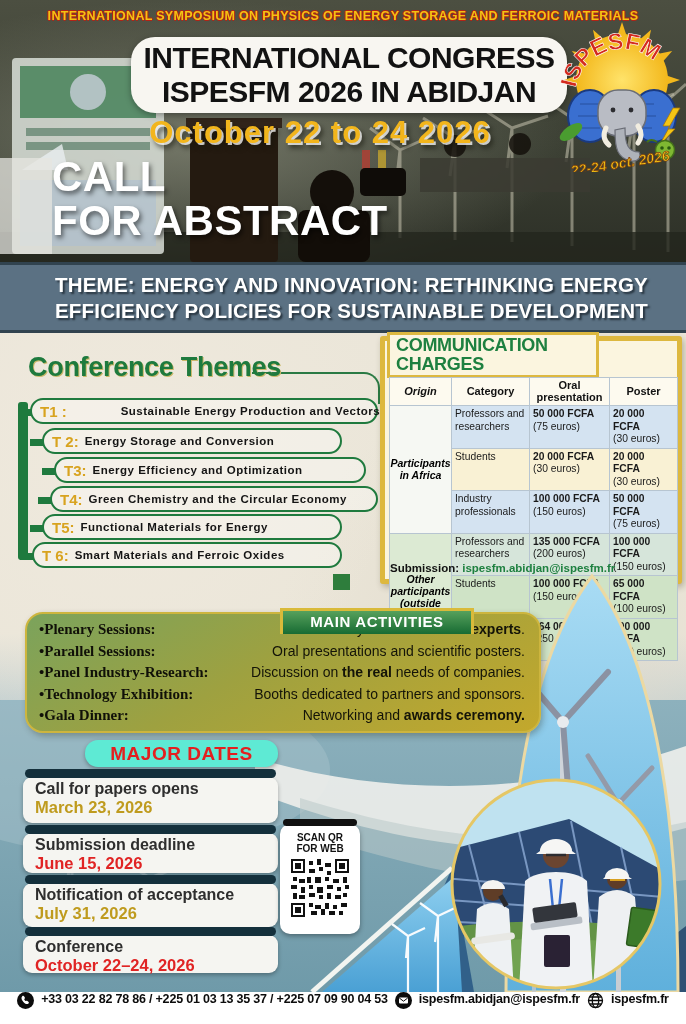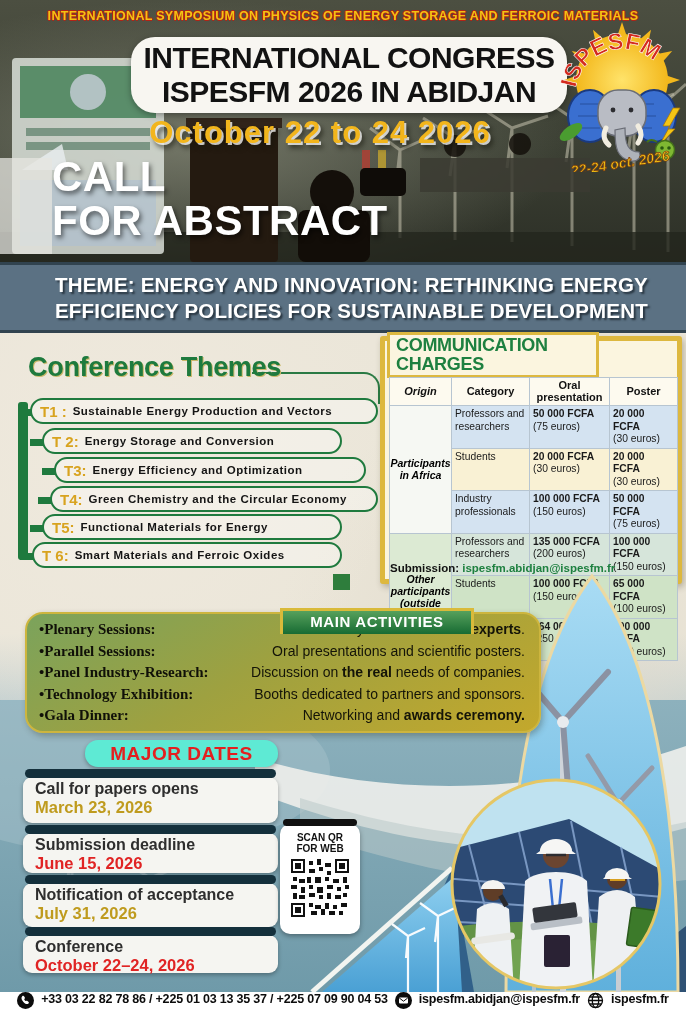--- a/index.html
+++ b/index.html
@@ -270,21 +270,21 @@
     <div>THEME: ENERGY AND INNOVATION: RETHINKING ENERGY</div>
     <div>EFFICIENCY POLICIES FOR SUSTAINABLE DEVELOPMENT</div>
   </div>
 
   <div class="mid"></div>
 
   <div class="themes-title">Conference Themes</div>
   <div class="themes-line"></div>
   <div class="tbar"></div>
 
-  <div class="pill" style="left:30px;top:398px;width:348px;">
+  <div class="pill" style="left:30px;top:398px;width:348px;gap:48px;">
     <span class="code">T1 :</span>
     <span class="lbl">Sustainable Energy Production and Vectors</span>
   </div>
   <div class="pill" style="left:42px;top:428px;width:300px;">
     <span class="code">T 2:</span>
     <span class="lbl">Energy Storage and Conversion</span>
   </div>
   <div class="pill" style="left:54px;top:457px;width:312px;">
     <span class="code">T3:</span>
     <span class="lbl">Energy Efficiency and Optimization</span>

